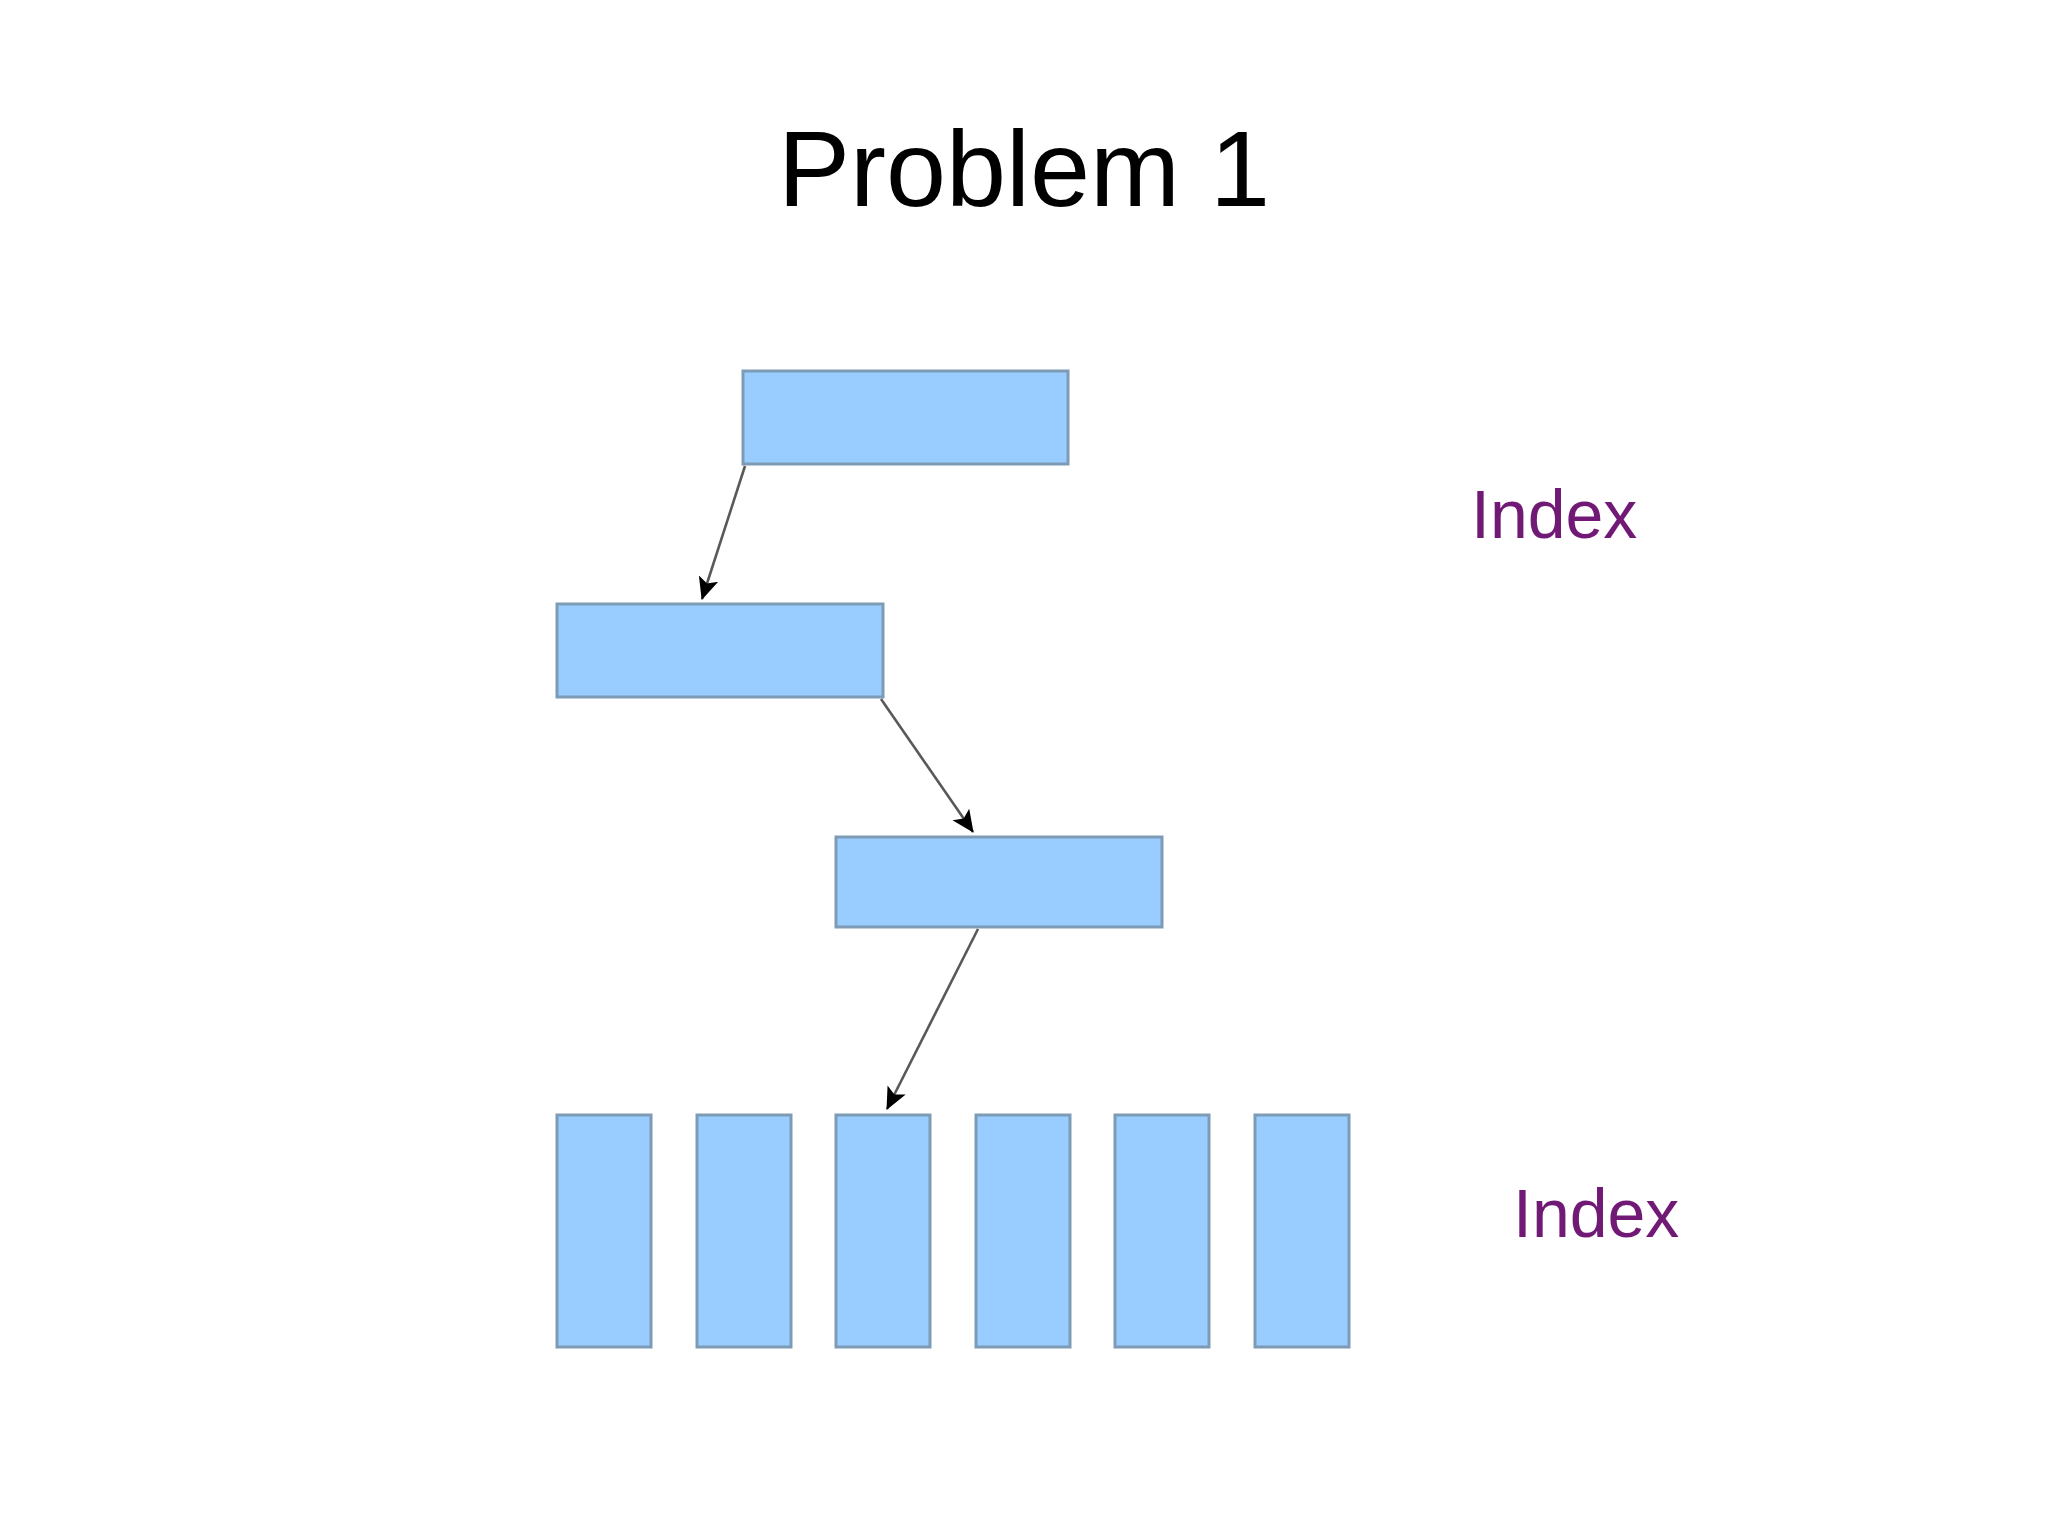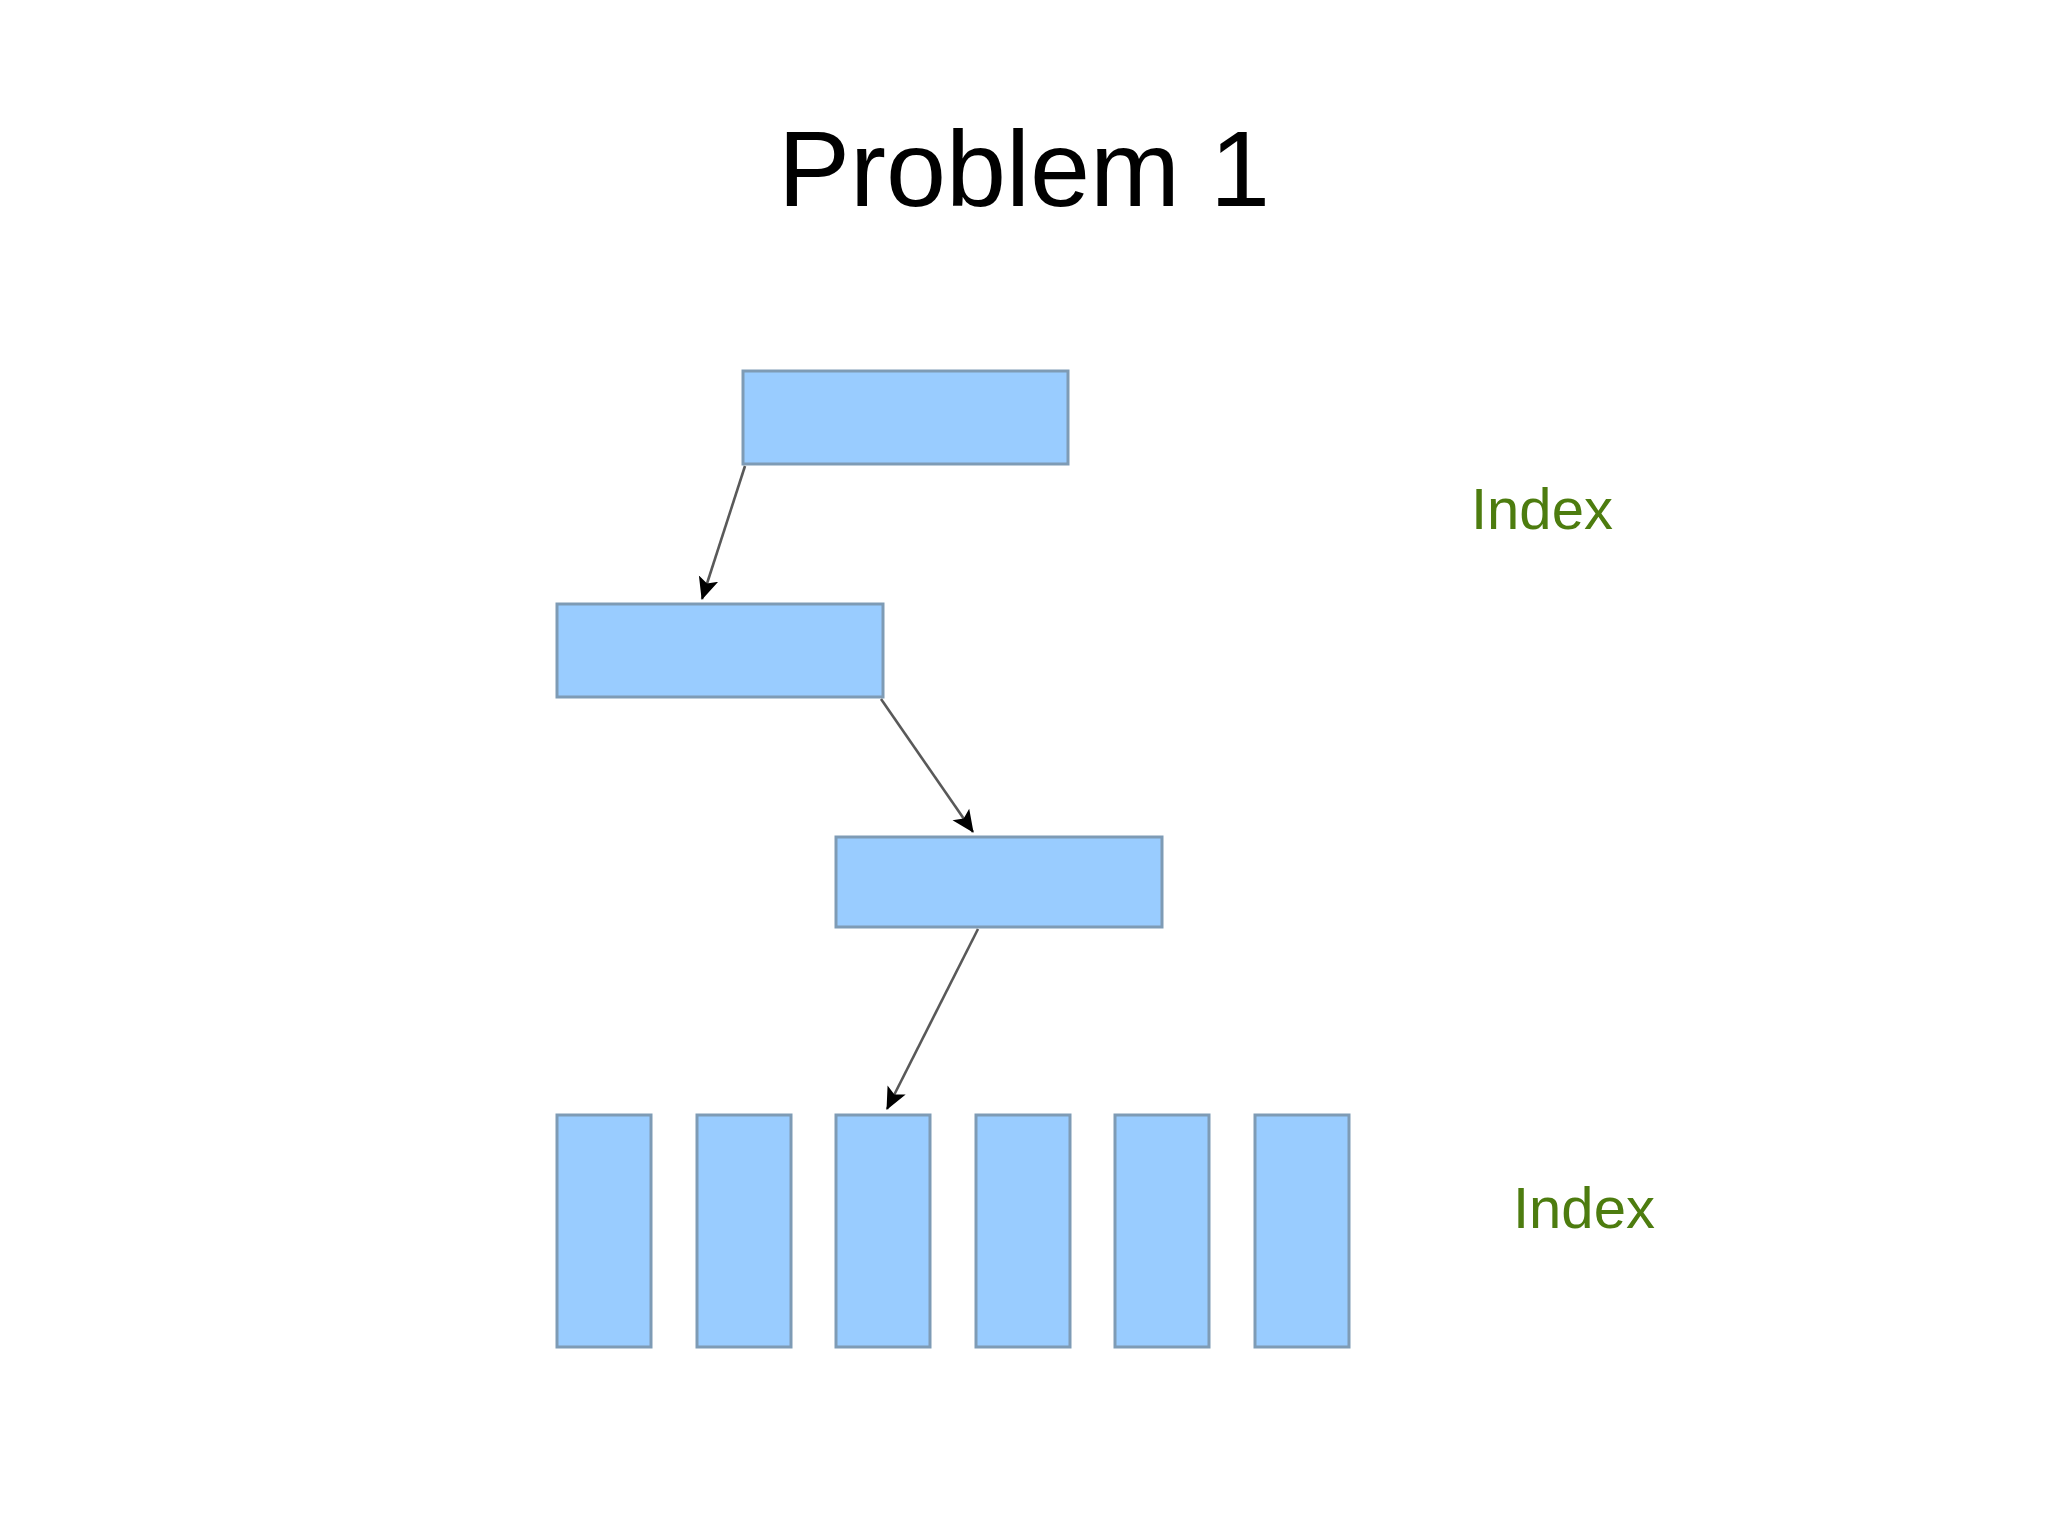--- a/index.html
+++ b/index.html
@@ -33,24 +33,24 @@
   }
   .diagram-svg {
     position: absolute;
     left: 0;
     top: 0;
     width: 2048px;
     height: 1539px;
   }
   .side-label {
     position: absolute;
-    font-size: 58px;
+    font-size: 68px;
     line-height: 1;
     font-weight: 400;
-    color: #4d7c0f;
+    color: #701a75;
     white-space: pre;
   }
   #label-index {
     left: 1471px;
     top: 480px;
   }
   #label-data {
     left: 1513px;
     top: 1179px;
   }

